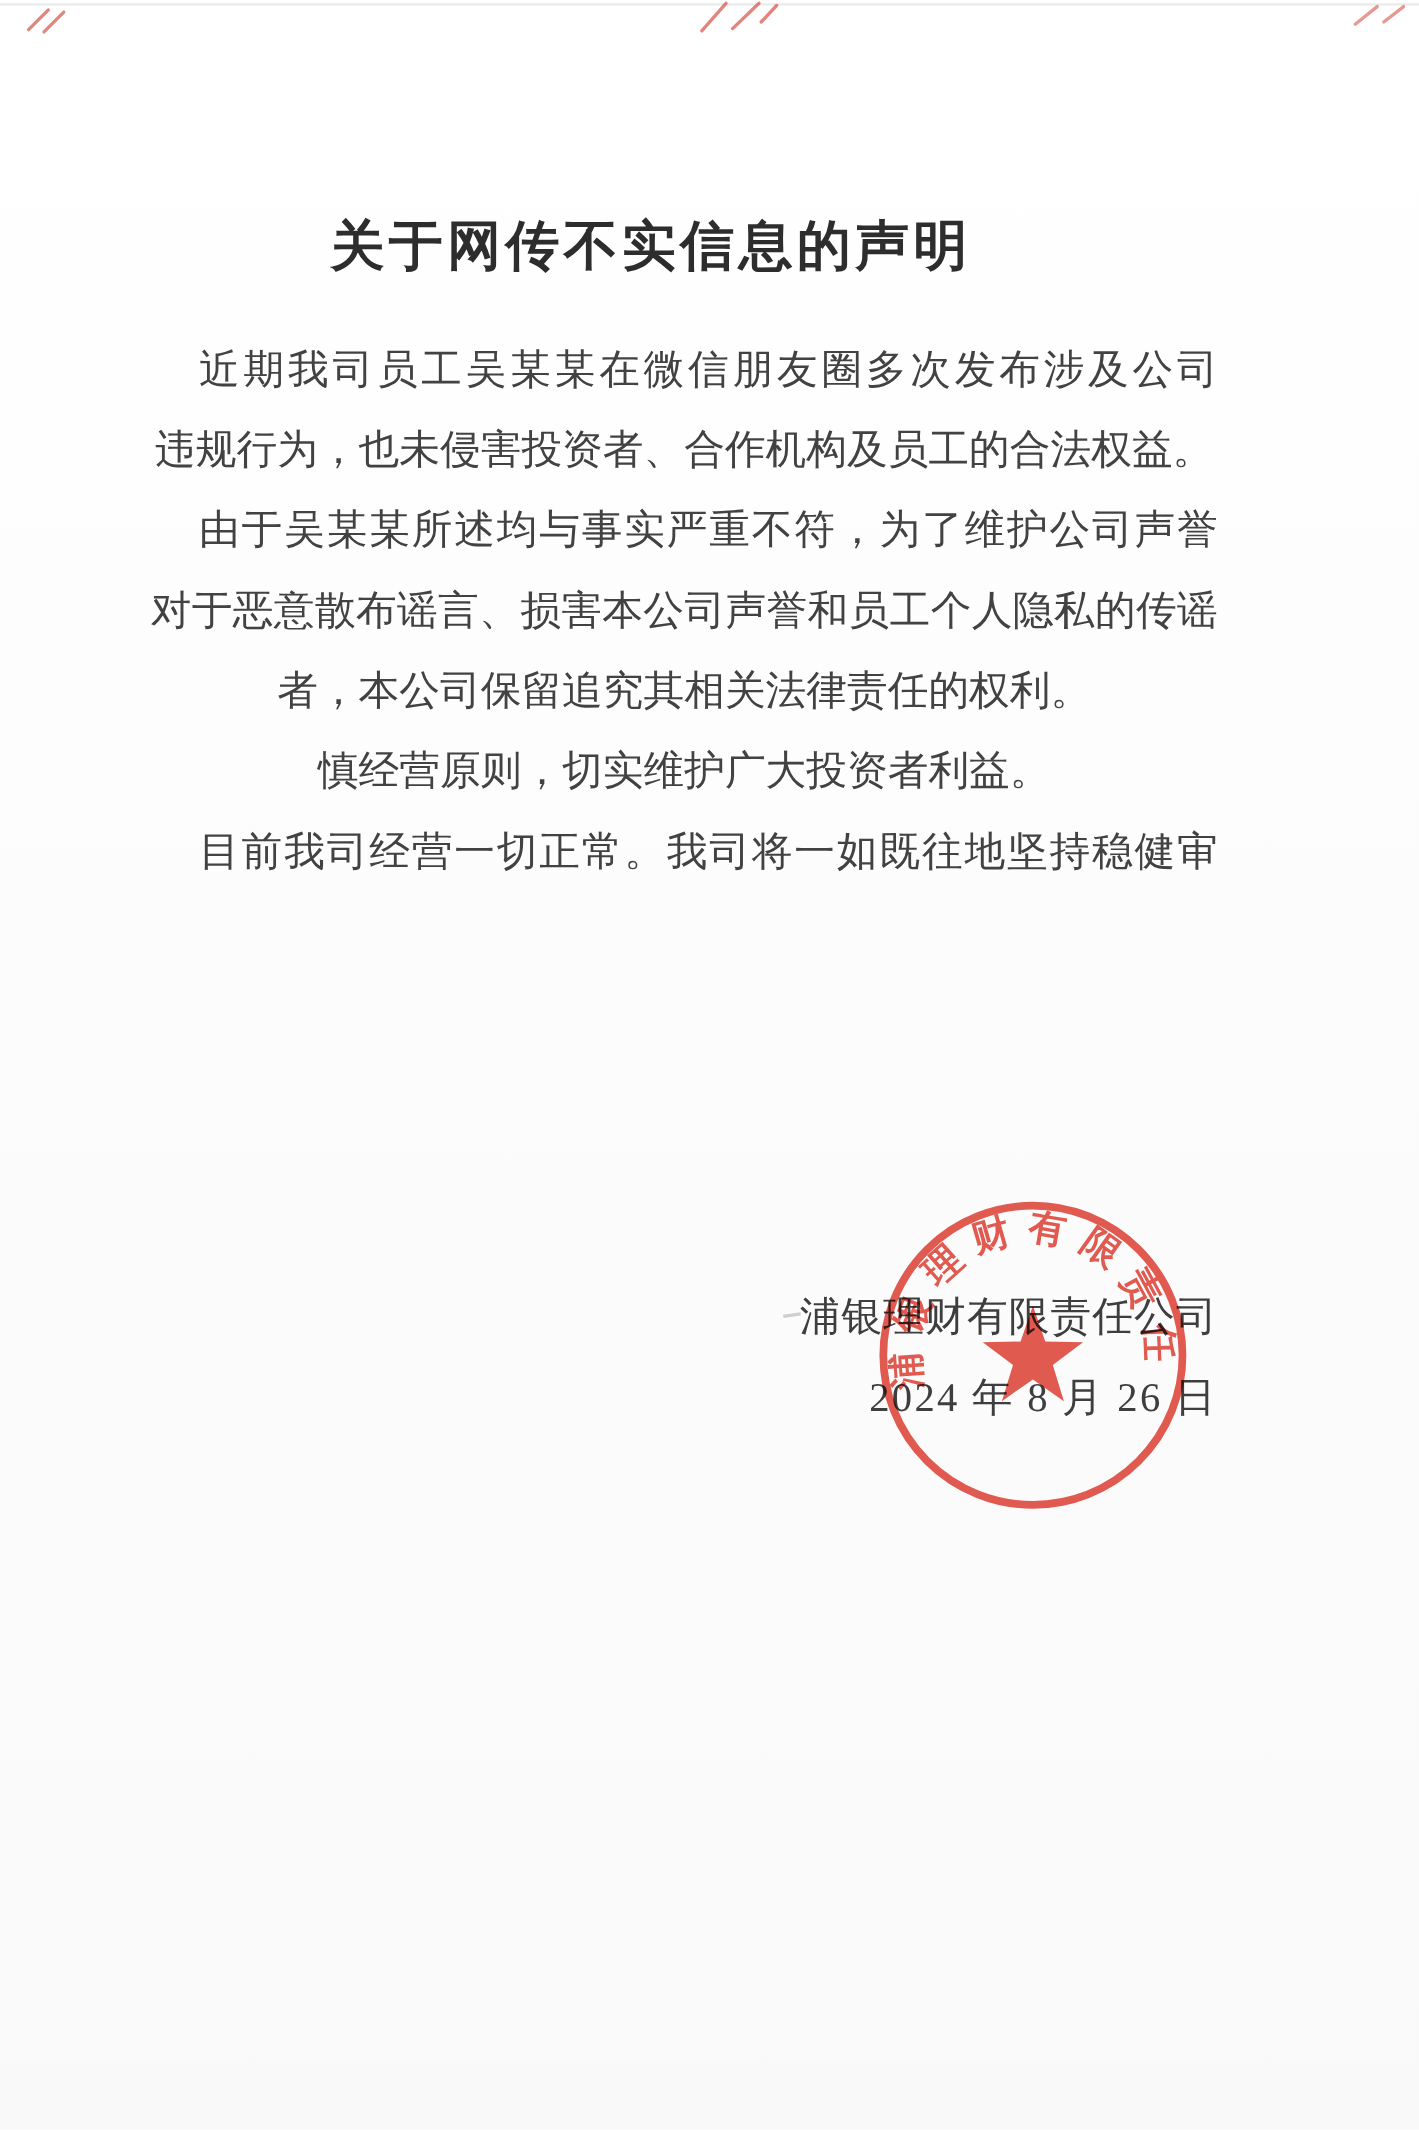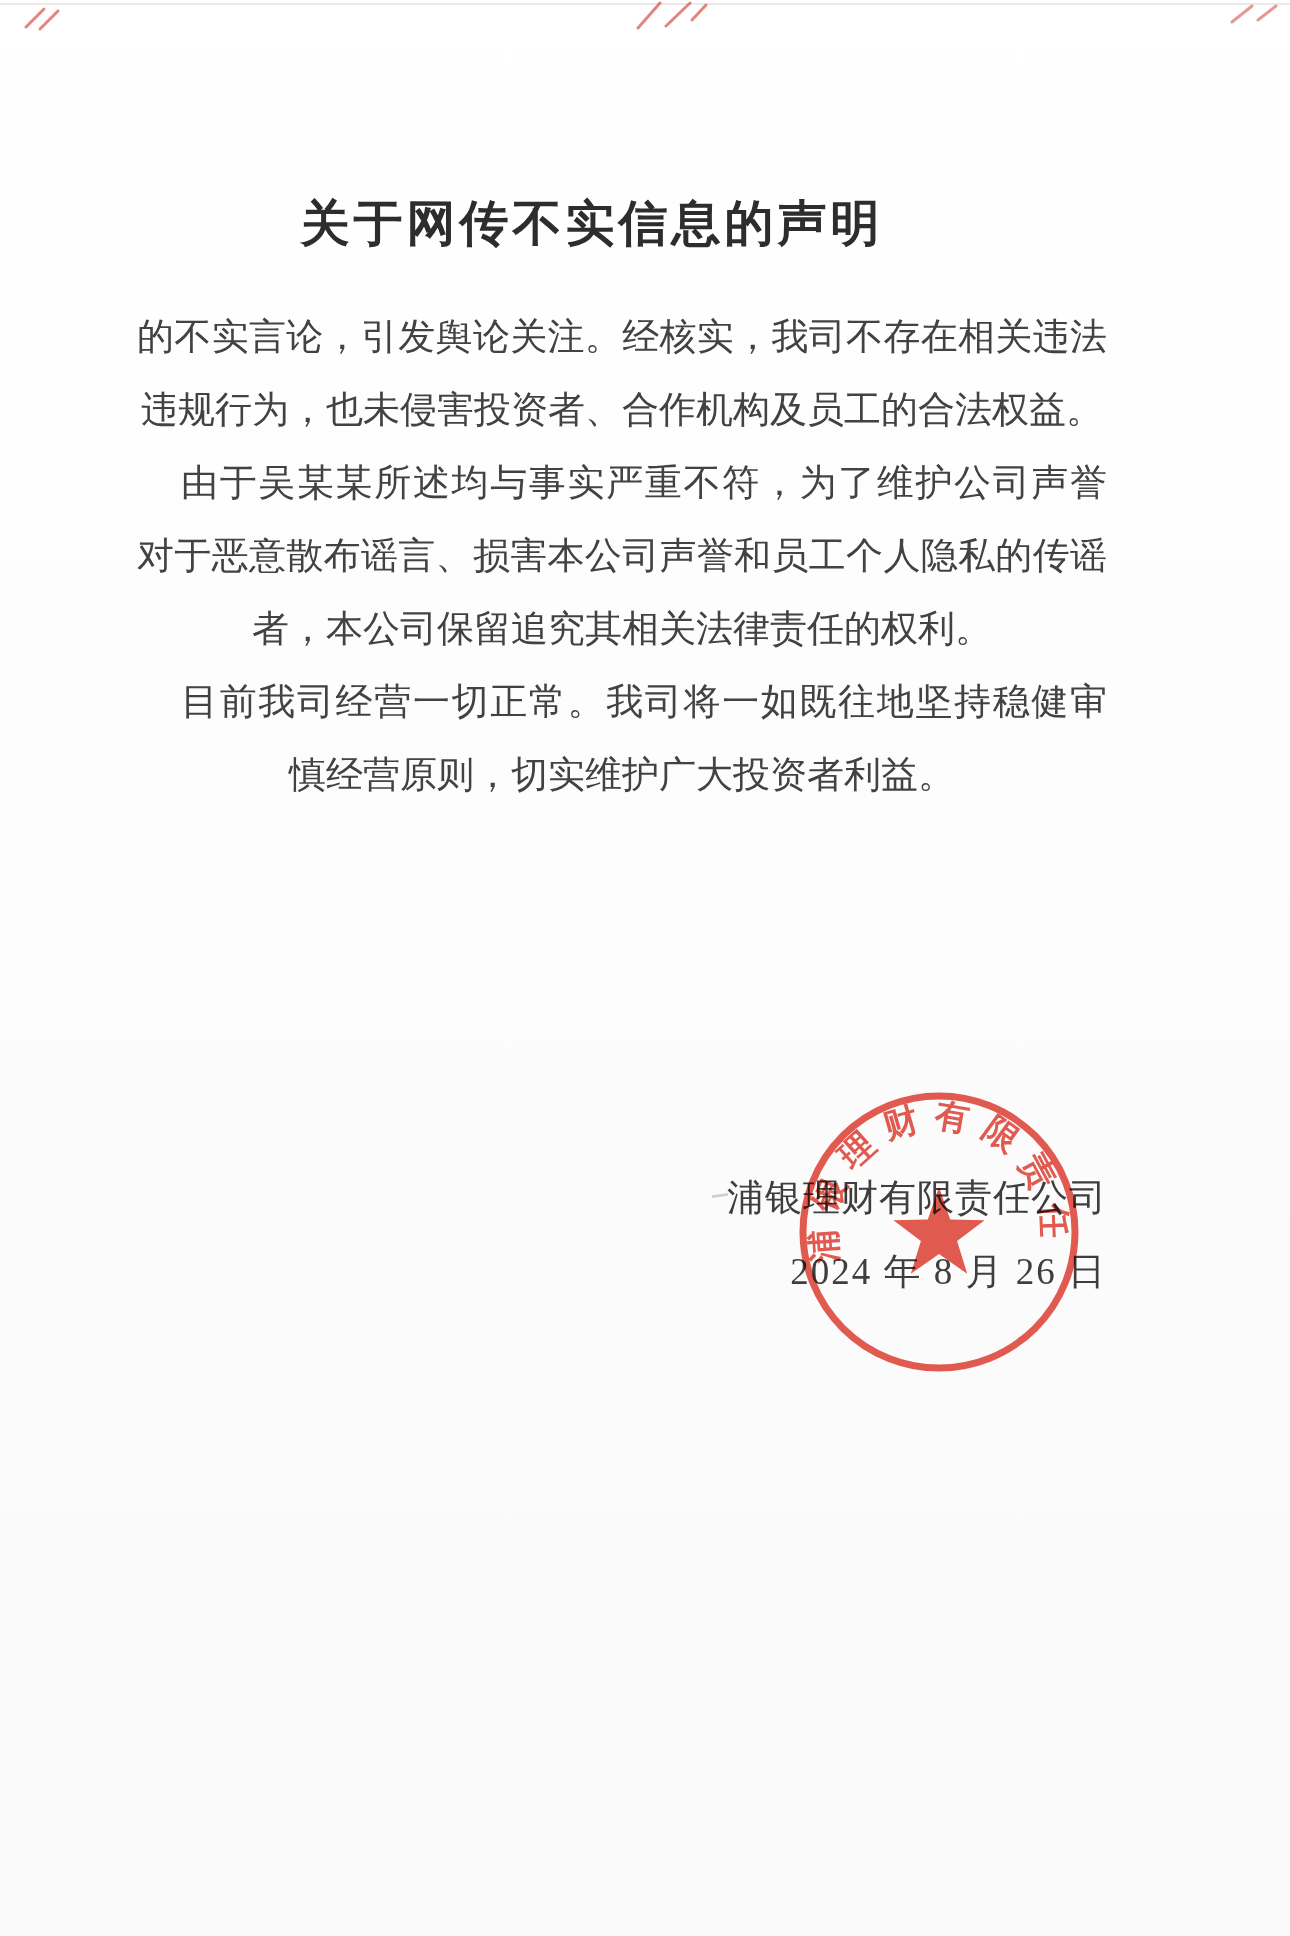--- a/index.html
+++ b/index.html
@@ -74,27 +74,27 @@
   <svg class="red-mark m2" width="82" height="30" viewBox="0 0 82 30">
     <path d="M8 28 L30 3 M36 26 L60 3 M62 20 L76 5" stroke="#d24538" stroke-width="3" fill="none" stroke-linecap="round"></path>
   </svg>
   <svg class="red-mark m3" width="58" height="24" viewBox="0 0 58 24">
     <path d="M6 20 L26 4 M32 18 L50 4" stroke="#d24538" stroke-width="3" fill="none" stroke-linecap="round"></path>
   </svg>
 
   <h1 class="doc-title">关于网传不实信息的声明</h1>
 
   <div class="doc-body">
-    <div class="line j">的不实言论，引发舆论关注。经核实，我司不存在相关违法</div>
+    <div class="line j ind">近期我司员工吴某某在微信朋友圈多次发布涉及公司</div>
     <div class="line">违规行为，也未侵害投资者、合作机构及员工的合法权益。</div>
     <div class="line j ind">由于吴某某所述均与事实严重不符，为了维护公司声誉</div>
     <div class="line j">对于恶意散布谣言、损害本公司声誉和员工个人隐私的传谣</div>
     <div class="line">者，本公司保留追究其相关法律责任的权利。</div>
+    <div class="line">慎经营原则，切实维护广大投资者利益。</div>
     <div class="line j ind">目前我司经营一切正常。我司将一如既往地坚持稳健审</div>
-    <div class="line">慎经营原则，切实维护广大投资者利益。</div>
   </div>
 
   <div class="gray-dash"></div>
 
   <div class="sig-company">浦银理财有限责任公司</div>
   <div class="sig-date">2024 年 8 月 26 日</div>
 
   <svg class="seal" viewBox="0 0 300 300">
     <circle cx="150" cy="150" r="136" fill="none" stroke="#de3a2e" stroke-width="7" stroke-opacity="0.92"></circle>
     <polygon fill="#de3a2e" fill-opacity="0.92" points="150,105 161.2,137.6 195.6,138.2 168.1,158.9 178.2,191.8 150,172 121.8,191.8 131.9,158.9 104.4,138.2 138.8,137.6"></polygon>

